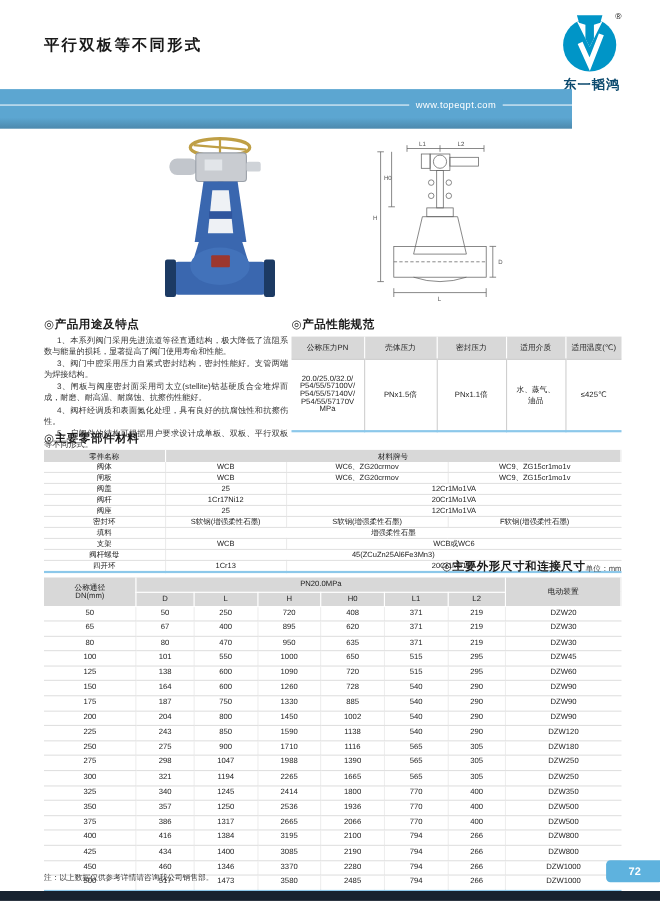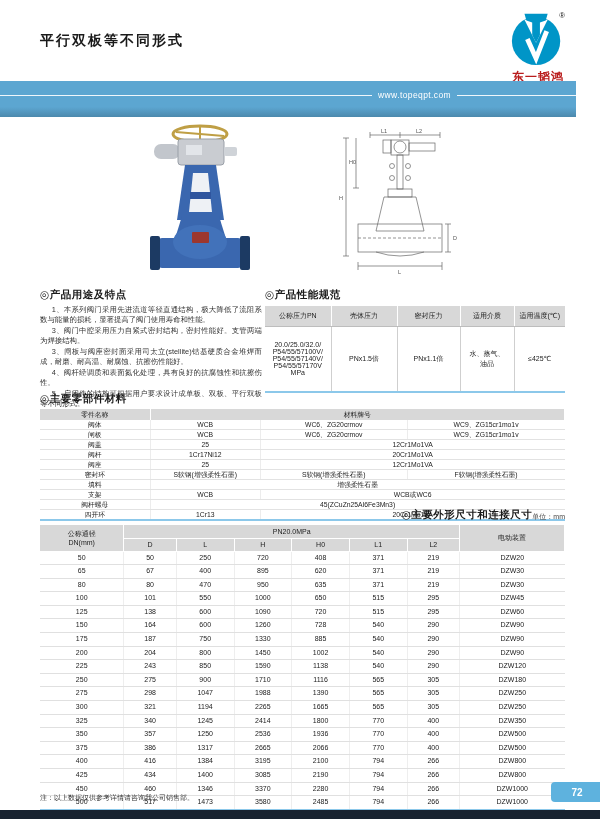--- a/index.html
+++ b/index.html
@@ -4,24 +4,24 @@
 <style>
   * { margin:0; padding:0; box-sizing:border-box; }
   html,body { background:#e8e8e8; }
   body { font-family:"Liberation Sans","DejaVu Sans",sans-serif; }
   .page { position:relative; width:600px; height:819px; background:#ffffff; overflow:hidden; }
 
   
   .title { position:absolute; left:40px; top:32px; font-size:14px; font-weight:bold; color:#1a1a1a; letter-spacing:2px; }
   .logo-block { position:absolute; left:492px; top:8px; width:92px; text-align:center; }
   .logo-block svg { display:block; margin:0 auto; }
-  .brand-name { font-size:12px; font-weight:bold; color:#b91c1c; letter-spacing:1px; margin-top:1px; }
-
-  
-  .banner { position:absolute; left:0; top:81px; width:576px; height:36px;
+  .brand-name { font-size:12px; font-weight:bold; color:#0c4a6e; letter-spacing:1px; margin-top:1px; }
+
+  
+  .banner { position:absolute; left:0; top:81px; width:520px; height:36px;
             background:linear-gradient(to bottom,#5ca6d1 0%,#5ca6d1 72%,#4c89ad 100%);
             display:flex; align-items:flex-start; }
   .banner-rule { position:absolute; left:0; top:14px; width:600px; height:1px; background:#ffffff; opacity:.9; }
   .url-wrap { position:absolute; left:372px; top:9px; display:flex; align-items:center; }
   .url-wrap .txt { color:#fff; font-size:8.5px; padding:0 6px; background:#5ca6d1; letter-spacing:.4px; }
 
   
   .photo { position:absolute; left:146px; top:120px; }
   .drawing { position:absolute; left:336px; top:128px; }
 

